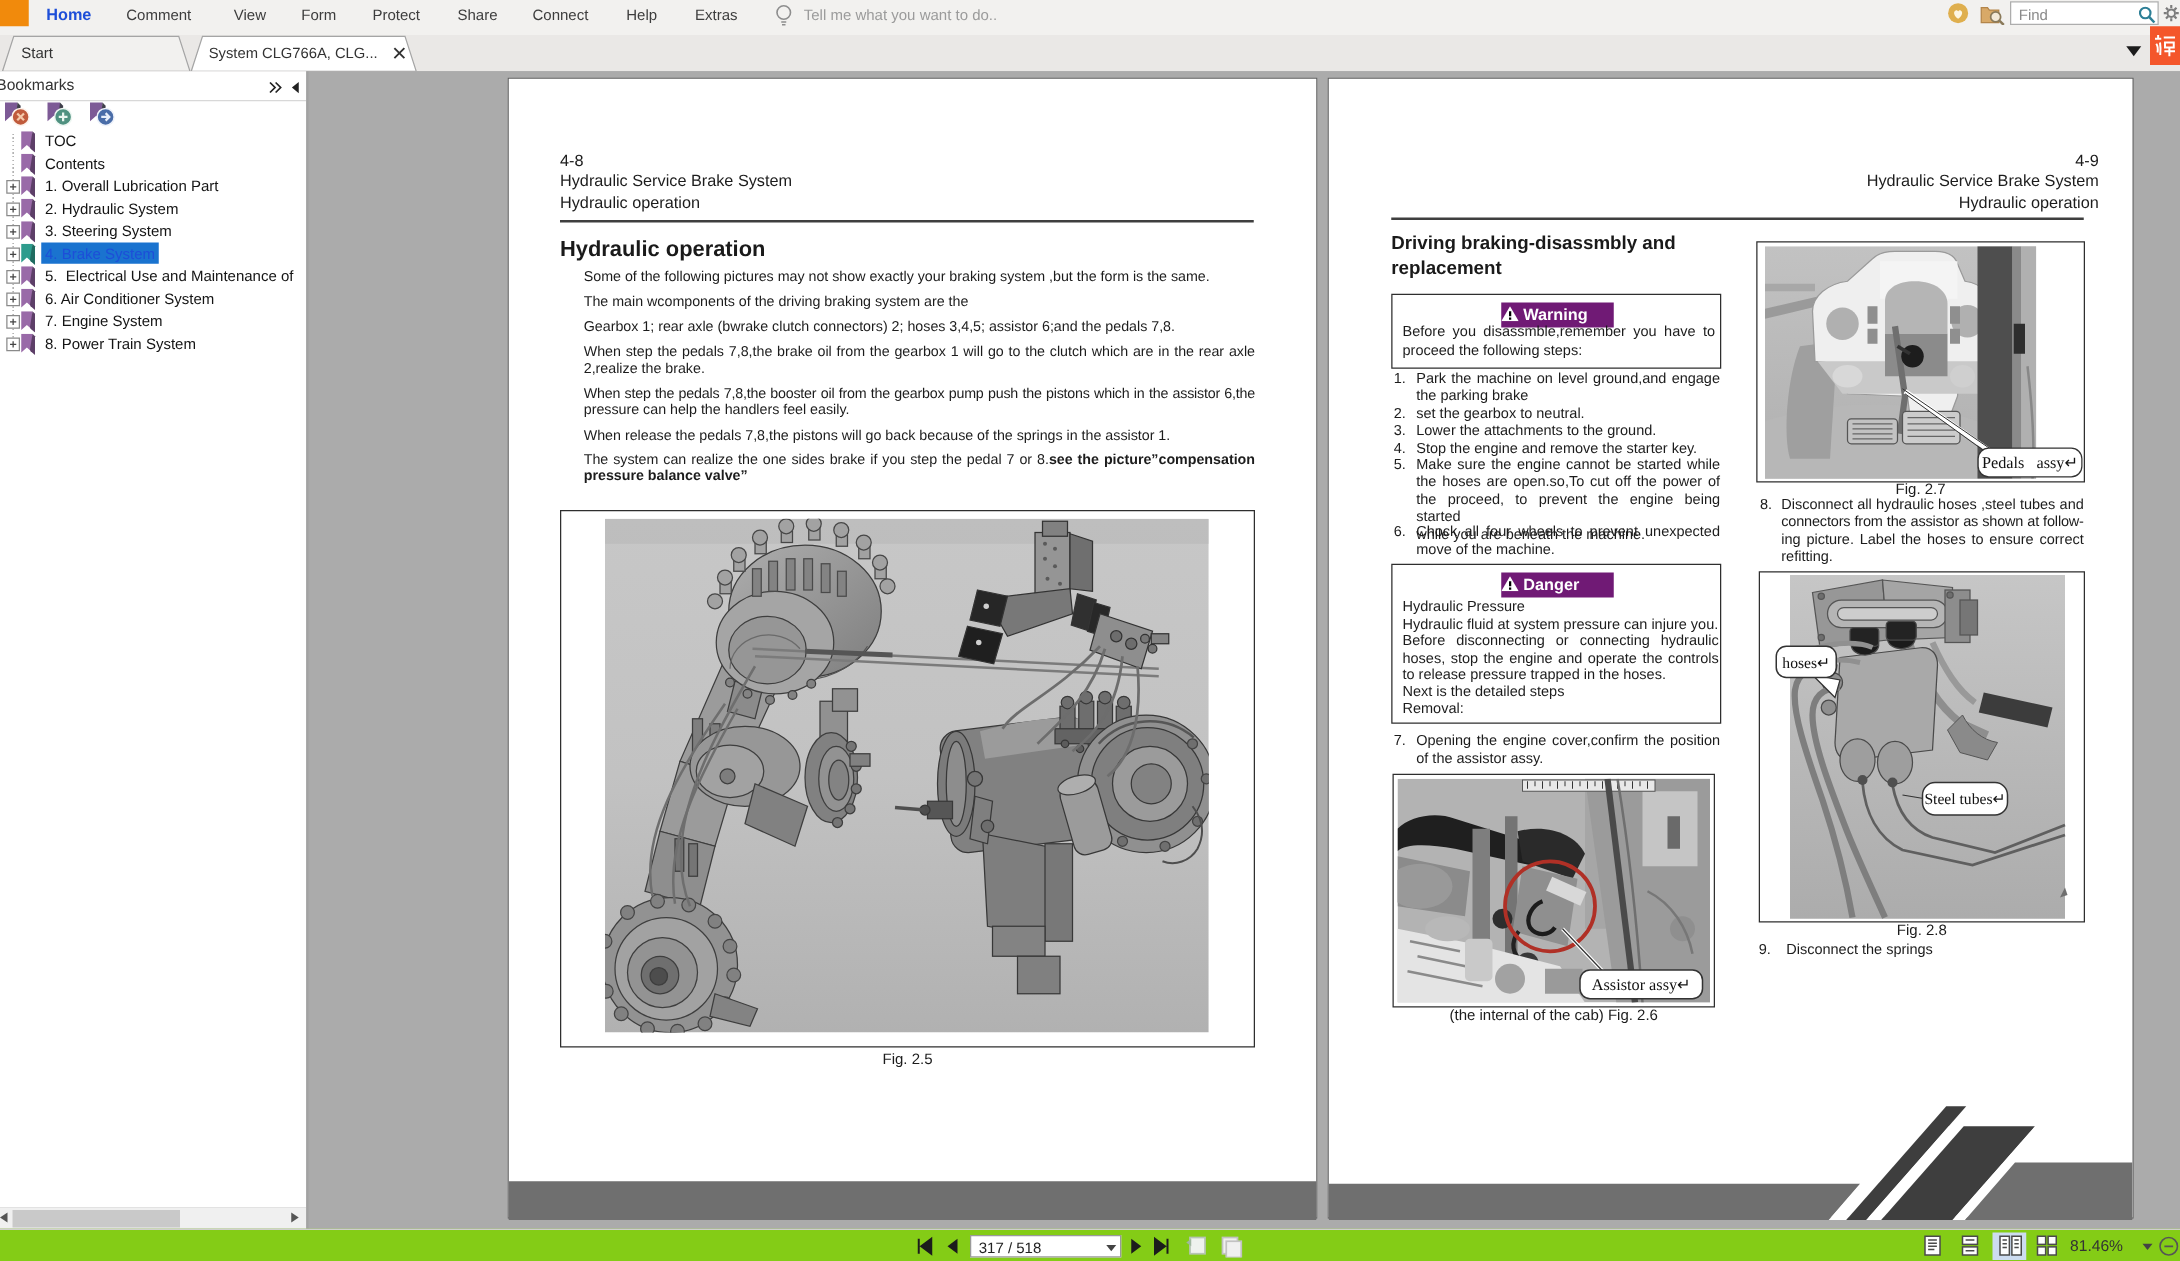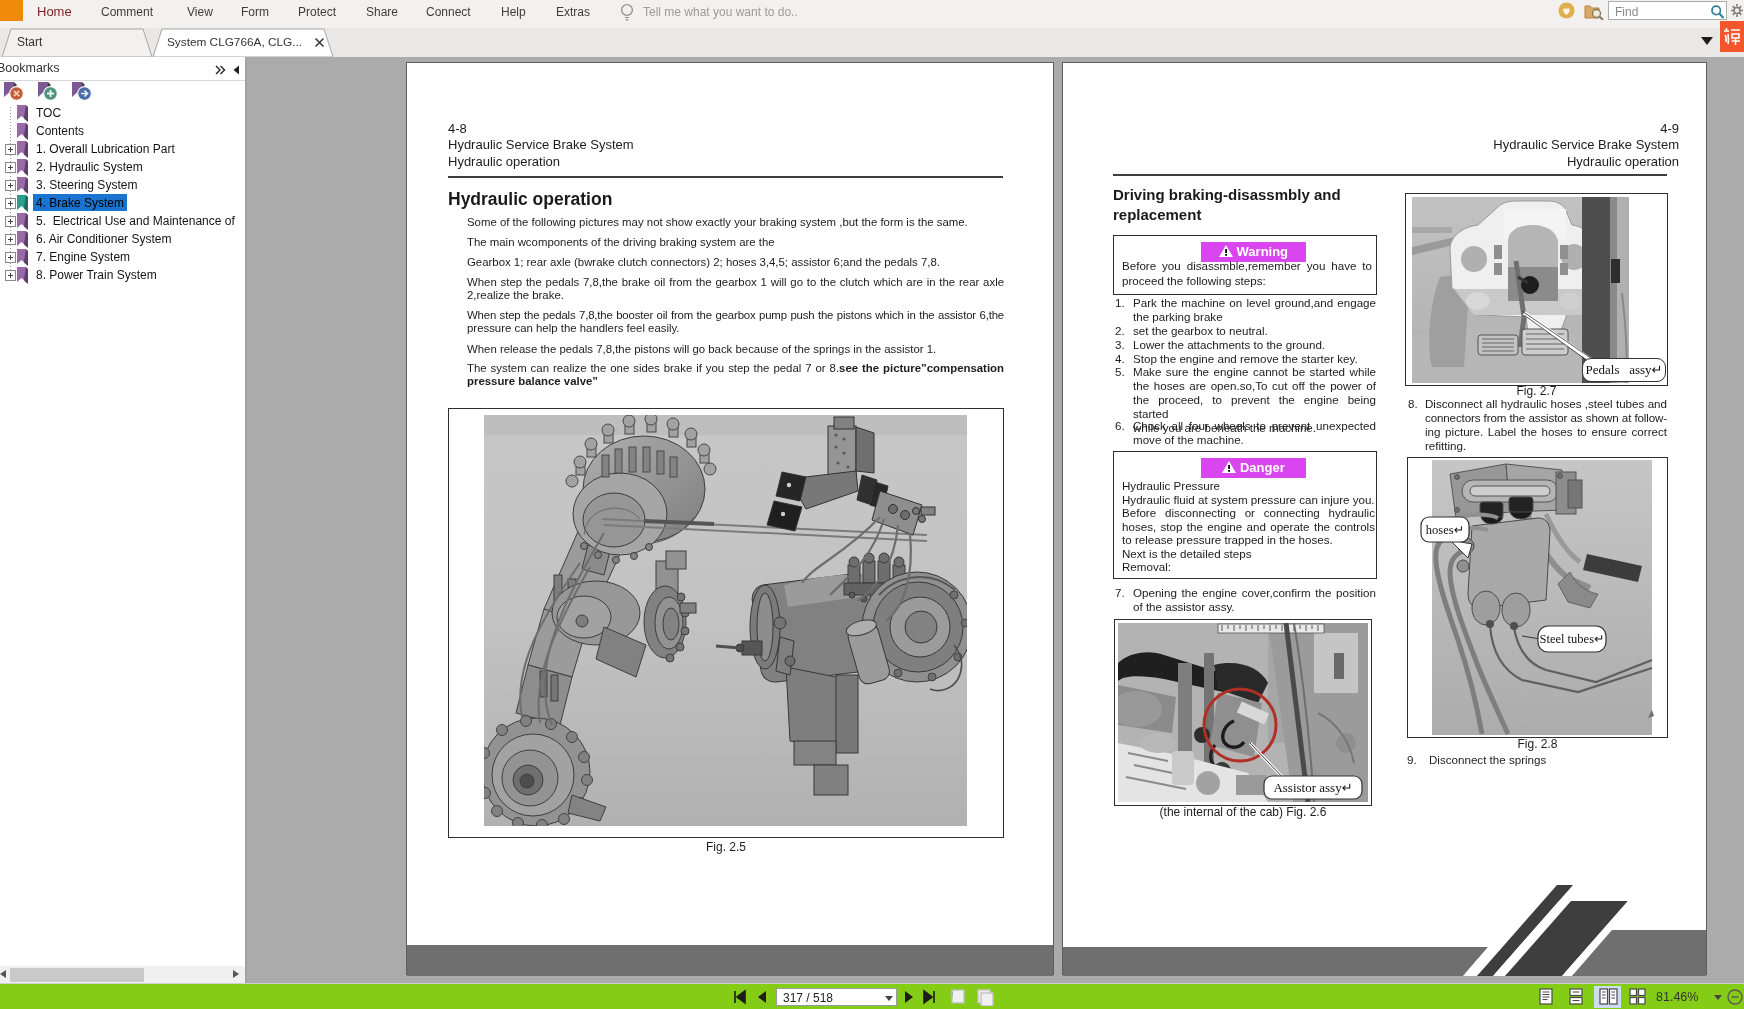--- a/index.html
+++ b/index.html
@@ -10,30 +10,30 @@
 .bm-row{position:absolute;left:0;width:245px;height:18px;font-size:12px;color:#141414;white-space:nowrap}
 .bm-txt{position:absolute;left:36px;top:1px}
 .plus{position:absolute;left:5px;top:3px;width:11px;height:11px;border:1px solid #8a8a8a;background:#fff}
 .plus:before{content:"";position:absolute;left:2px;top:4px;width:5px;height:1px;background:#444}
 .plus:after{content:"";position:absolute;left:4px;top:2px;width:1px;height:5px;background:#444}
 .flag{position:absolute;left:16px;top:0px;width:13px;height:17px}
 .pgtxt{position:absolute;font-size:11.4px;line-height:13px;color:#1c1c1c}
 .cap{position:absolute;font-size:12px;color:#1c1c1c;text-align:center}
 .jl{text-align:justify;text-align-last:justify}
 .wbox{position:absolute;border:1.5px solid #2e2e2e}
-.whead{position:absolute;left:87px;top:6px;width:105px;height:20px;background:#d946ef;color:#fff;font-size:13px;font-weight:bold;text-align:center;line-height:20px}
+.whead{position:absolute;left:87px;top:6px;width:90px;height:20px;background:#701a75;color:#fff;font-size:13px;font-weight:bold;line-height:20px}
 .li-n{position:absolute;font-size:11.6px;line-height:14px;color:#1c1c1c}
 .li-t{position:absolute;font-size:11.6px;line-height:14px;color:#1c1c1c}
 </style>
 </head>
 <body>
 
 <div class="abs" style="left:0;top:0;width:1744px;height:28px;background:#f2f1ef">
   <div class="abs" style="left:0;top:0;width:23px;height:21px;background:#f18a0c"></div>
-  <div class="mi" style="left:37px;top:4px;font-size:13px;font-weight:normal;color:#7f1d1d">Home</div>
+  <div class="mi" style="left:37px;top:4px;font-size:13px;font-weight:bold;color:#1d4ed8">Home</div>
   <div class="mi" style="left:101px">Comment</div>
   <div class="mi" style="left:187px">View</div>
   <div class="mi" style="left:241px">Form</div>
   <div class="mi" style="left:298px">Protect</div>
   <div class="mi" style="left:366px">Share</div>
   <div class="mi" style="left:426px">Connect</div>
   <div class="mi" style="left:501px">Help</div>
   <div class="mi" style="left:556px">Extras</div>
   <svg class="abs" style="left:620px;top:3px" width="14" height="19" viewBox="0 0 14 19">
     <circle cx="7" cy="7" r="5.4" fill="none" stroke="#8e8e8e" stroke-width="1.3"></circle>
@@ -154,21 +154,21 @@
         </svg>
         <div class="bm-txt">3. Steering System</div>
       </div>
       <div class="bm-row" style="top:138px">
         <div class="plus"></div>
         <svg class="flag" width="13" height="17" viewBox="0 0 13 17">
           <path d="M1 0 h9 v15 l-4.5 -4 L1 15 Z" fill="#2e9c8d"></path>
           <path d="M10 0 l2 2 v15 l-3.5 -3 l-0.5 -1.5" fill="#1f6b60"></path>
         </svg>
         <div class="abs" style="left:33px;top:-1px;height:17px;width:94px;background:#1a73cf"></div>
-        <div class="bm-txt" style="color:#000000;z-index:2">4. Brake System</div>
+        <div class="bm-txt" style="color:#1d4ed8;z-index:2">4. Brake System</div>
       </div>
       <div class="bm-row" style="top:156px">
         <div class="plus"></div>
         <svg class="flag" width="13" height="17" viewBox="0 0 13 17">
           <path d="M1 0 h9 v15 l-4.5 -4 L1 15 Z" fill="#996aa8"></path>
           <path d="M10 0 l2 2 v15 l-3.5 -3 l-0.5 -1.5" fill="#5d3f68"></path>
         </svg>
         <div class="bm-txt">5.&nbsp; Electrical Use and Maintenance of</div>
       </div>
       <div class="bm-row" style="top:174px">

